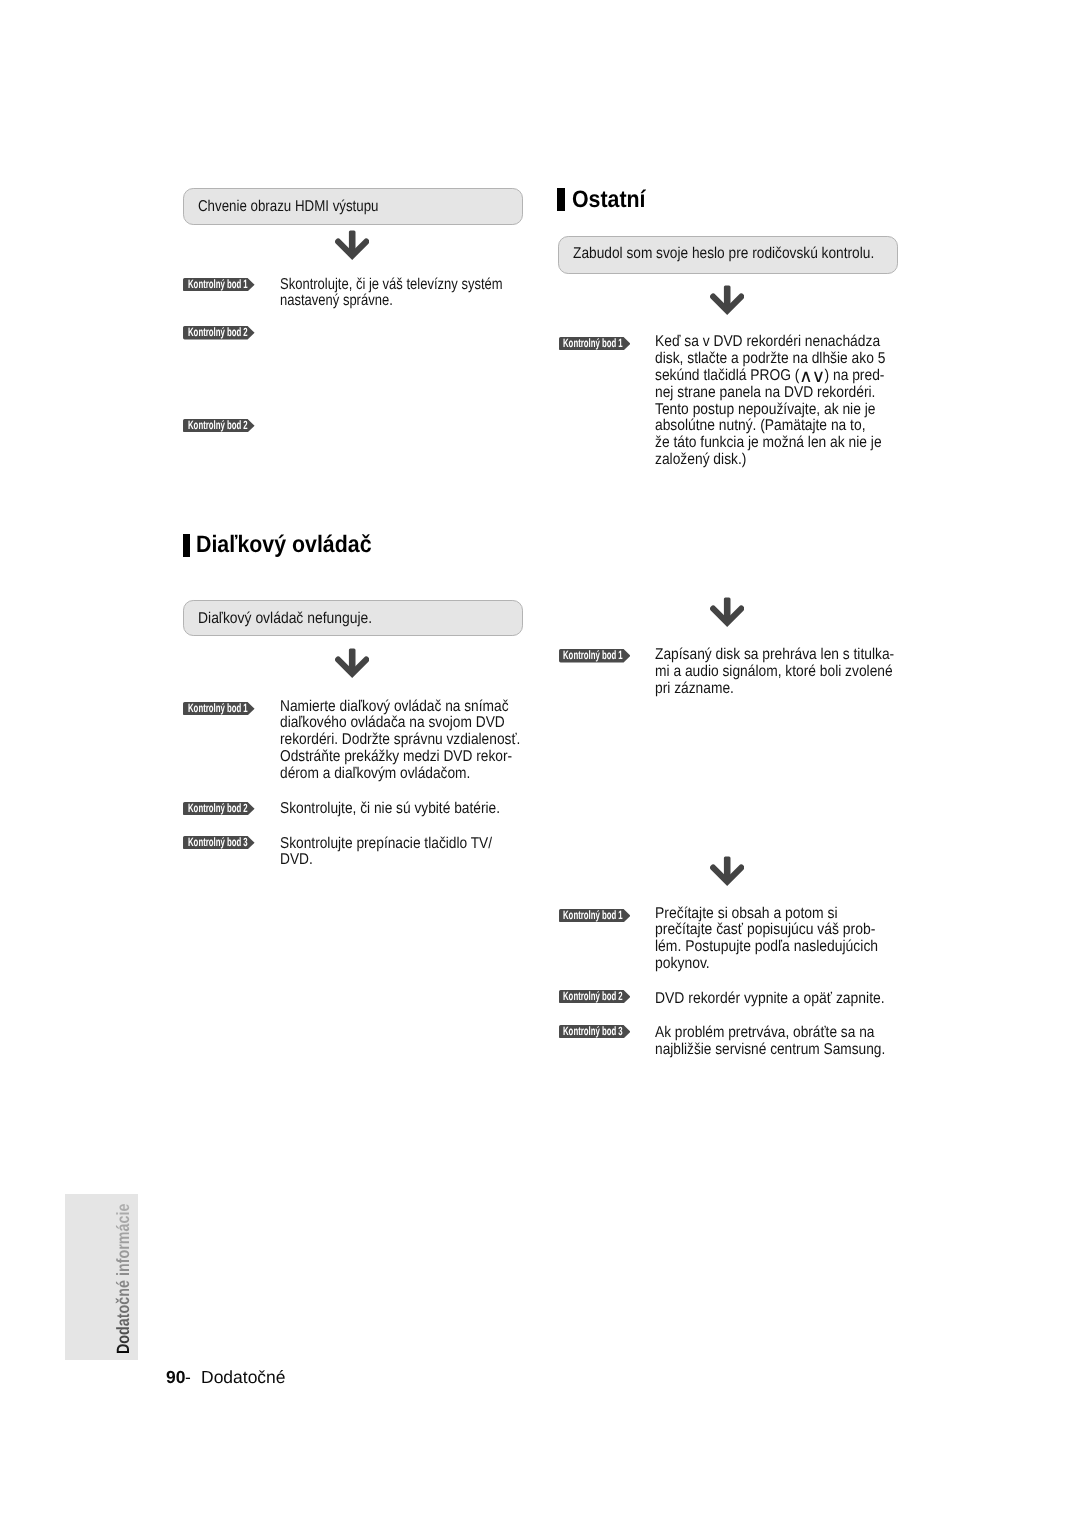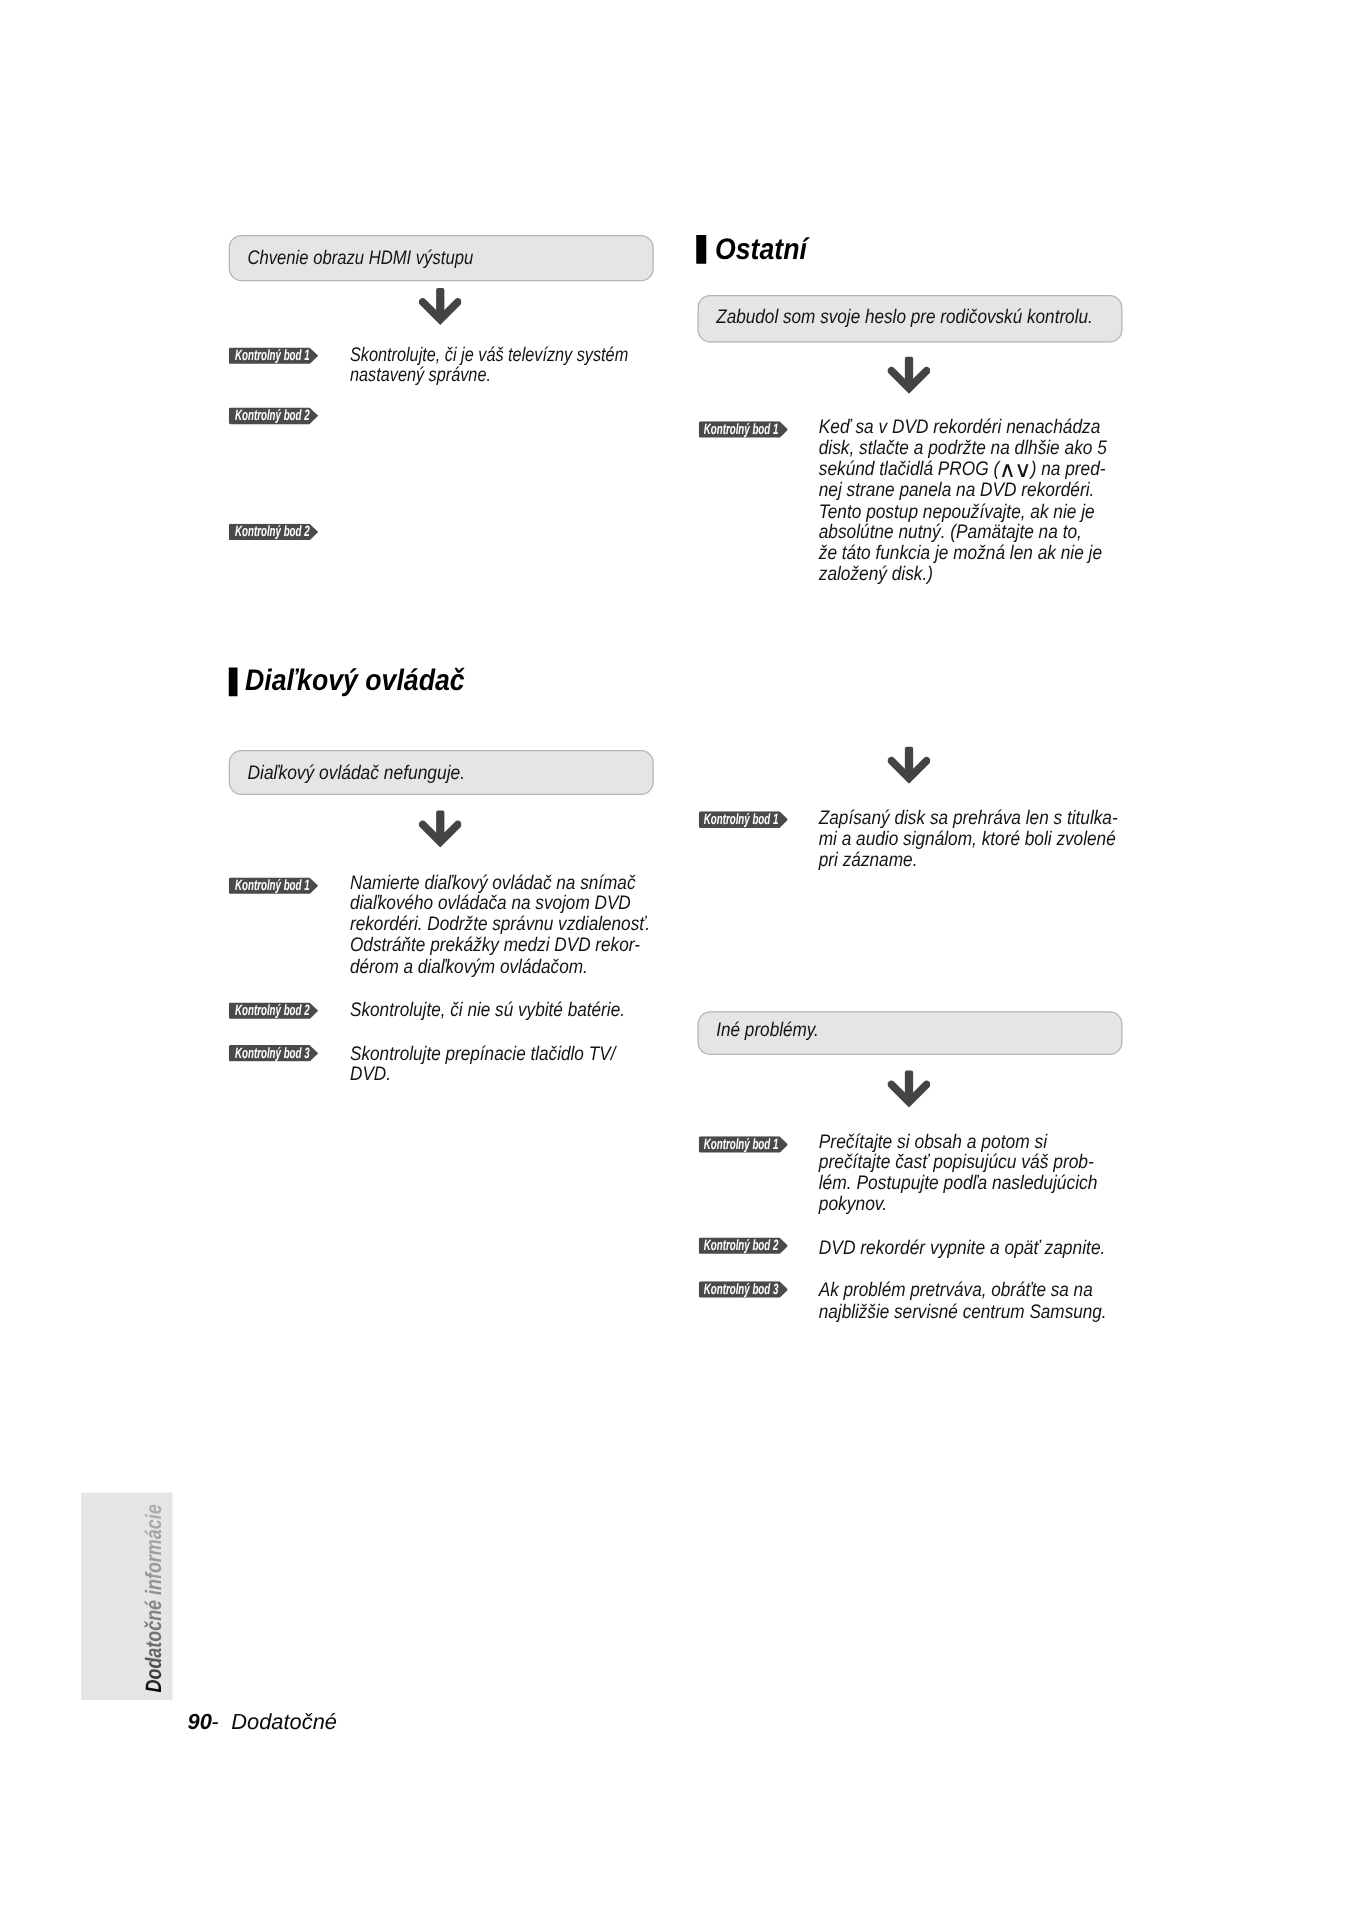--- a/index.html
+++ b/index.html
@@ -1,21 +1,21 @@
 <!DOCTYPE html>
 <html><head>
 <meta charset="utf-8">
 <title>Manual page</title>
 <style>
   html,body{margin:0;padding:0;background:#fff;}
   body{width:1080px;height:1527px;font-family:"Liberation Sans",sans-serif;color:#000;
        -webkit-font-smoothing:antialiased;-moz-osx-font-smoothing:grayscale;
        text-rendering:geometricPrecision;}
   *{-webkit-font-smoothing:antialiased;}
-  .page{position:relative;width:1080px;height:1527px;overflow:hidden;background:#fff;font-style:italic;}
+  .page{position:relative;width:1080px;height:1527px;overflow:hidden;background:#fff;}
 
   
   .sec-head{position:absolute;}
   .sec-bar{position:absolute;left:0;top:0;width:7.4px;height:23px;background:#000;}
   .sec-title{position:absolute;left:13.7px;font-size:23.8px;font-weight:bold;line-height:23.8px;white-space:nowrap;}
   .sec-title > span{display:inline-block;transform:scaleX(0.897);transform-origin:0 50%;}
 
   
   .qbox{position:absolute;box-sizing:border-box;background:#e5e5e5;border:1.3px solid #b3b3b3;
         border-radius:10.2px;}
@@ -39,21 +39,21 @@
   .sidetab{position:absolute;background:#e5e5e5;}
   .sidetab .label{position:absolute;transform-origin:0 0;transform:rotate(-90deg);
       font-size:17.8px;font-weight:bold;white-space:nowrap;line-height:17.8px;}
   .sidetab .label > span{display:inline-block;transform:scaleX(0.806);transform-origin:0 50%;white-space:nowrap;
       background:linear-gradient(to right,#000 0%,#1a1a1a 4%,#474747 11%,#666666 22%,#7e7e7e 38%,#949494 60%,#a4a4a4 82%,#aeaeae 100%);
       -webkit-background-clip:text;background-clip:text;color:transparent;}
 
   
   .footer{position:absolute;font-size:17.5px;white-space:nowrap;line-height:17.5px;color:#0a0a0a;}
   .footer .pnum{font-weight:bold;}
-  .footer > span{display:inline-block;transform-origin:0 50%;transform:scaleX(0.999);}
+  .footer > span{display:inline-block;transform-origin:0 50%;transform:scaleX(0.999);margin-left:16px;}
   .footer .pdash{margin-left:-0.6px;}
   .footer .plang{margin-left:10.1px;}
 </style>
 </head>
 <body>
 
 <div class="page">
   <div class="qbox" style="left:183.00px;top:188.40px;width:339.60px;height:36.20px;">
     <div class="qtext" style="left:13.60px;top:8.76px;line-height:17.40px;--sx:0.8485;">
       <div>Chvenie obrazu HDMI výstupu</div>
@@ -191,25 +191,20 @@
     </svg>
     <span class="lbl">
         <span>Kontrolný bod 1</span>
       </span>
   </div>
   <div class="cp-text" style="left:654.80px;top:646.98px;line-height:16.95px;--sx:0.8791;">
     <div>Zapísaný disk sa prehráva len s titulka-</div>
     <div>mi a audio signálom, ktoré boli zvolené</div>
     <div>pri zázname.</div>
   </div>
-  <div class="qbox" style="left:558.30px;top:808.90px;width:339.60px;height:34.80px;">
-    <div class="qtext" style="left:14.00px;top:6.36px;line-height:17.40px;--sx:0.8745;">
-      <div>Iné problémy.</div>
-    </div>
-  </div>
   <div class="arrow" style="left:710.30px;top:854.70px;">
     <svg viewBox="0 0 34 31" width="34" height="31">
       <path d="M15.4 1.4 H19.0 A1.5 1.5 0 0 1 20.5 2.9 V26.5 H13.9 V2.9 A1.5 1.5 0 0 1 15.4 1.4 Z" fill="#444444"></path>
       <path d="M3.15 12.6 L17.2 26.65 L31.25 12.6" fill="none" stroke="#444444" stroke-width="6.1" stroke-linecap="round" stroke-linejoin="miter"></path>
     </svg>
   </div>
   <div class="cp-tag" style="left:558.80px;top:908.60px;">
     <svg viewBox="0 0 71.6 13.4" width="71.6" height="13.4">
       <path d="M1.6 0 H64.6 L71.6 6.7 L64.6 13.4 H1.6 A1.6 1.6 0 0 1 0 11.8 V1.6 A1.6 1.6 0 0 1 1.6 0 Z" fill="#4a4a4a"></path>
     </svg>

